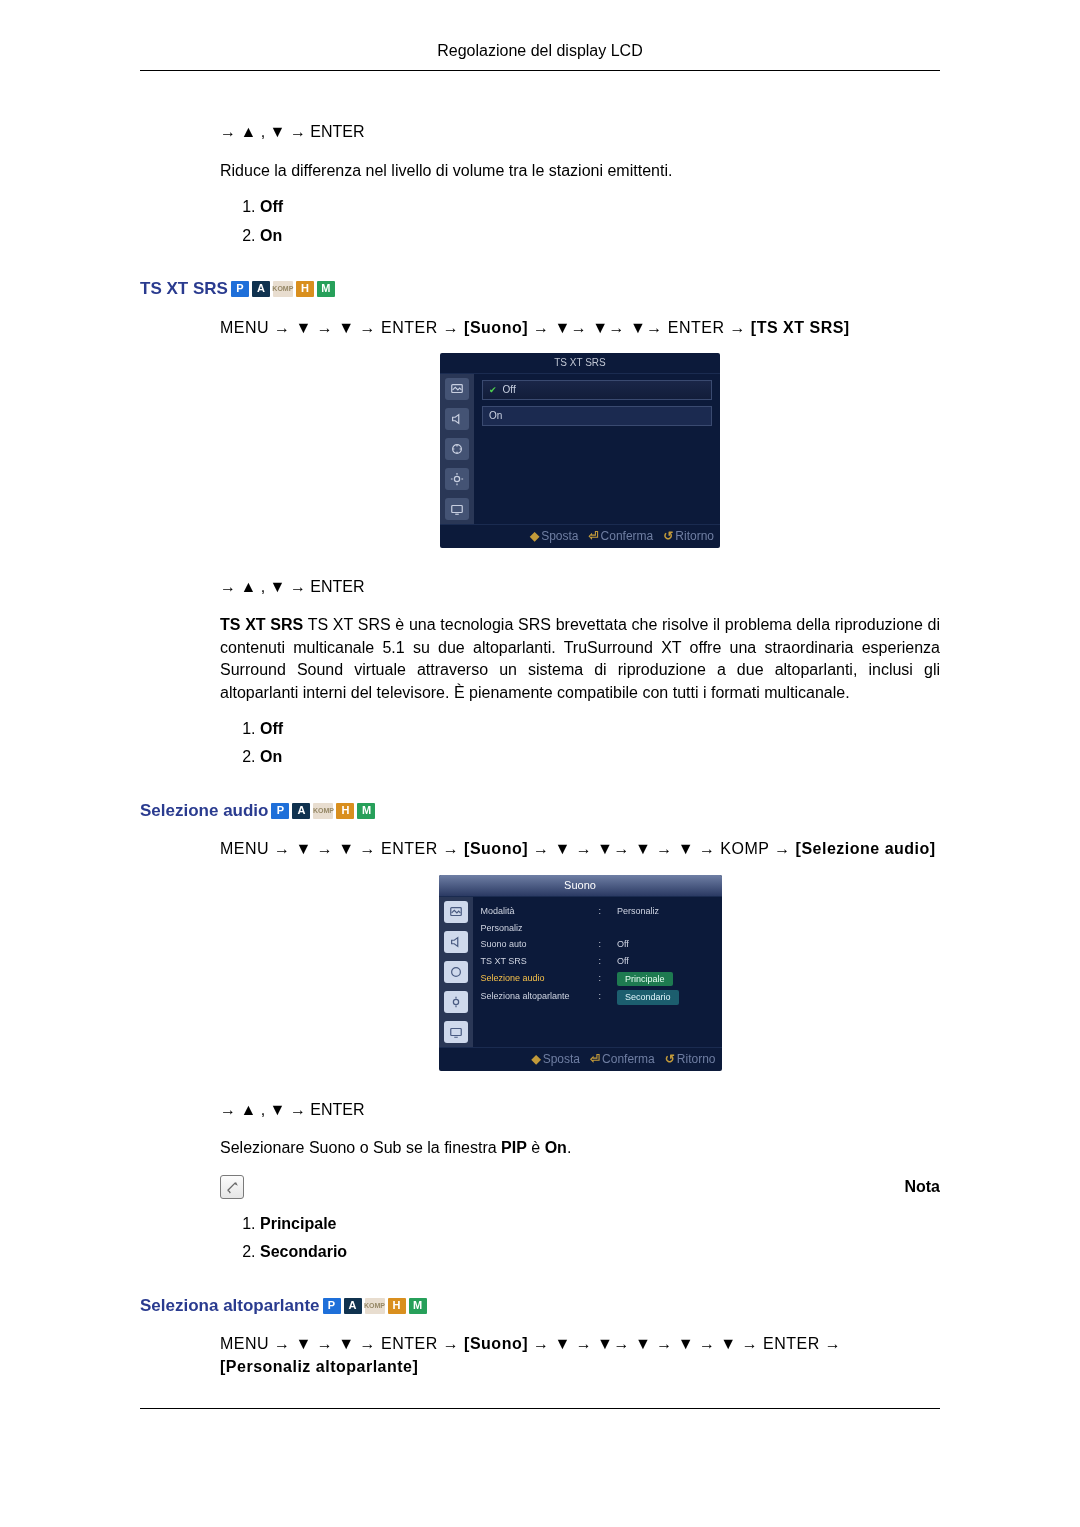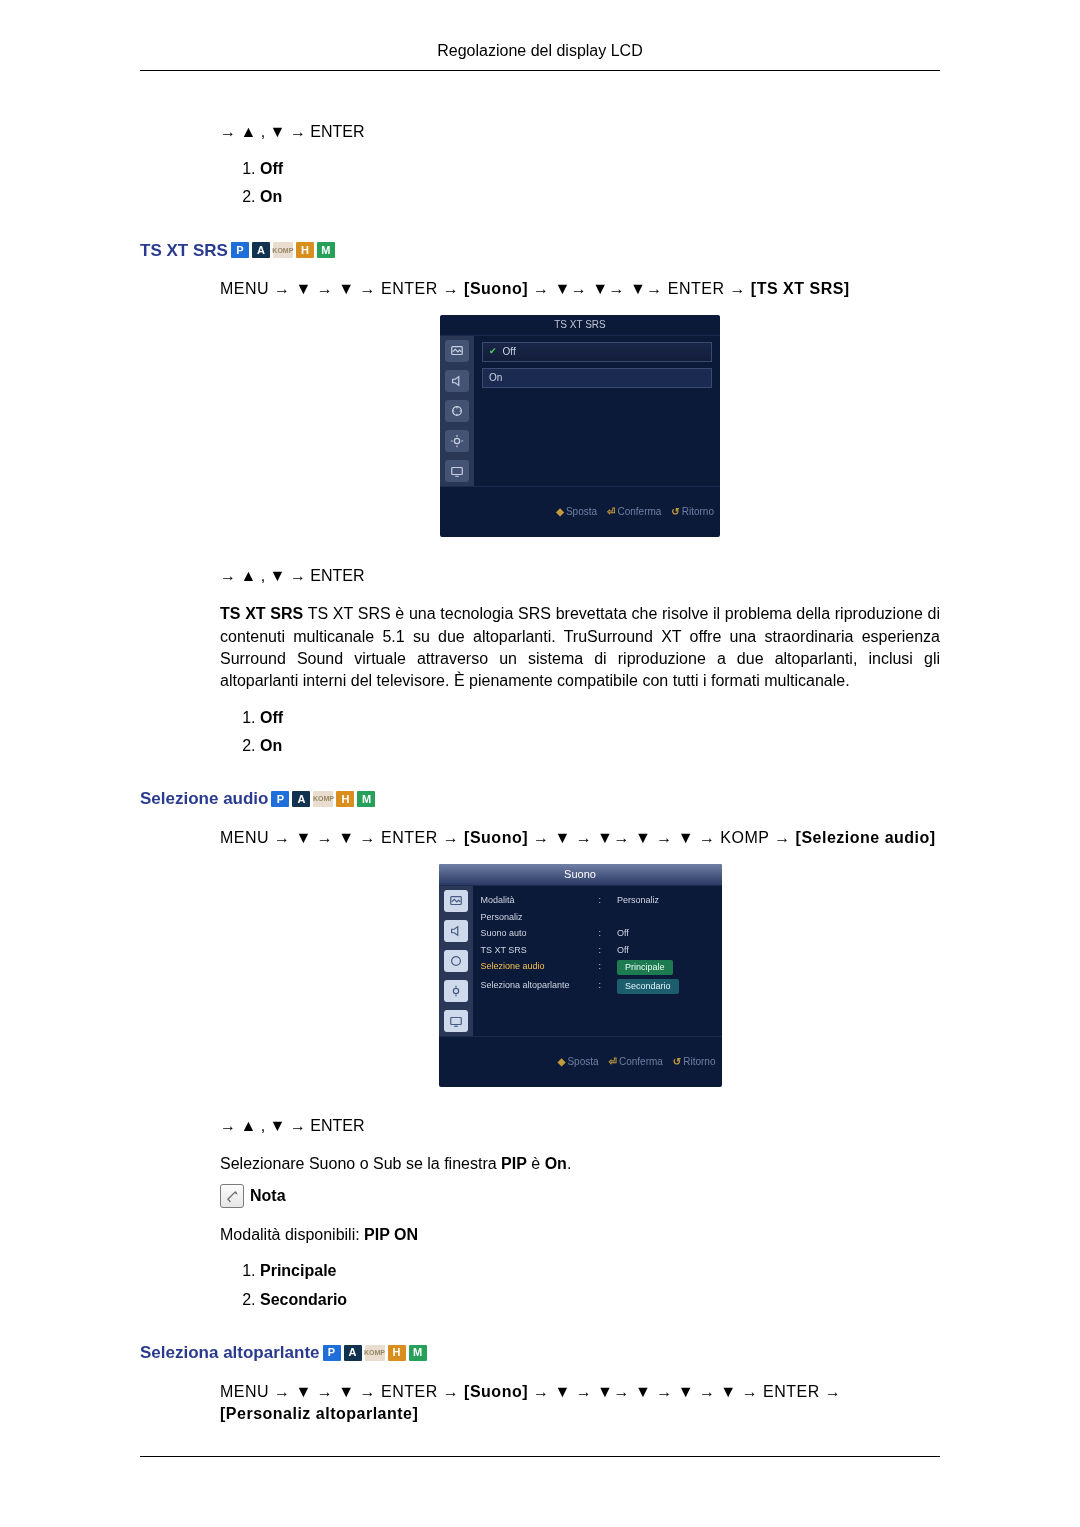--- a/index.html
+++ b/index.html
@@ -69,21 +69,22 @@
   }
   .icon-p { background: #1e6fd9; }
   .icon-a { background: #10324f; }
   .icon-k { background: #e8ddcf; color: #968866; font-size: 7px; padding:0 1px;}
   .icon-h { background: #d98f1e; }
   .icon-m { background: #27a05a; }
   .note-line {
     display: flex;
     align-items: center;
     gap: 6px;
-    margin-top: 8px;
+    margin-top: 15px;
+    justify-content: space-between;
   }
   .note-icon {
     width: 22px; height: 22px;
     border: 1px solid #7a7a7a;
     border-radius: 3px;
     background: linear-gradient(#fcfcfc,#e6e6e6);
     display: inline-flex;
     align-items: center;
     justify-content: center;
     color: #555;
@@ -147,23 +148,23 @@
     padding:1px 8px;
     border-radius:2px;
     color:#cfe6de;
   }
   .osd-row .val-box.green { background:#1e7a50; color:#e8fff4; }
   .osd-row .val-box.teal  { background:#1c5e6e; color:#dff4fa; }
   .osd-footer {
     display:flex;
     justify-content:flex-end;
     gap: 10px;
-    padding: 18px 6px;
+    padding: 3px 6px;
     color:#6f7ea2;
-    font-size:10px;
+    font-size:12px;
     border-top:1px solid #1a2b50;
   }
   .osd-footer span b { color:#c29a3a; margin-right:2px; }
   .osd-wide { width: 283px; }
 
   .osd-title-grad {
     background: linear-gradient(#6f7fa5,#2b3a63);
     color:#fff;
     font-size:11px;
     padding:3px 0;
@@ -176,20 +177,21 @@
 </head>
 <body>
 
 <div class="page">
 
   <div class="header-title">Regolazione del display LCD</div>
   <hr class="hr-top">
 
   <div class="content-block first">
     <div class="nav-line">→ ▲ , ▼ → ENTER</div>
+    <div class="body-text">Riduce la differenza nel livello di volume tra le stazioni emittenti.</div>
     <ol class="opt-list">
       <li><span>Off</span></li>
       <li><span>On</span></li>
     </ol>
   </div>
 
   <div class="section-heading">
     <span>TS XT SRS</span>
     <span class="icon-badge icon-p">P</span>
     <span class="icon-badge icon-a">A</span>
@@ -358,23 +360,20 @@
       <span>Selezionare Suono o Sub se la finestra </span><b>PIP</b><span> è </span><b>On</b><span>.</span>
     </div>
     <div class="note-line">
       <span class="note-icon">
         <svg viewBox="0 0 16 16" fill="none" stroke="#6a6a6a" stroke-width="1.5">
             <path d="M3 12l9-9M3 12l2 1 1 2M12 3l1 2-2-1"></path>
           </svg>
       </span>
       <span class="note-text">Nota</span>
     </div>
-    <div class="body-text">
-      <span>Modalità disponibili: </span><b>PIP ON</b>
-    </div>
     <ol class="opt-list">
       <li><span>Principale</span></li>
       <li><span>Secondario</span></li>
     </ol>
   </div>
 
   <div class="section-heading">
     <span>Seleziona altoparlante</span>
     <span class="icon-badge icon-p">P</span>
     <span class="icon-badge icon-a">A</span>

